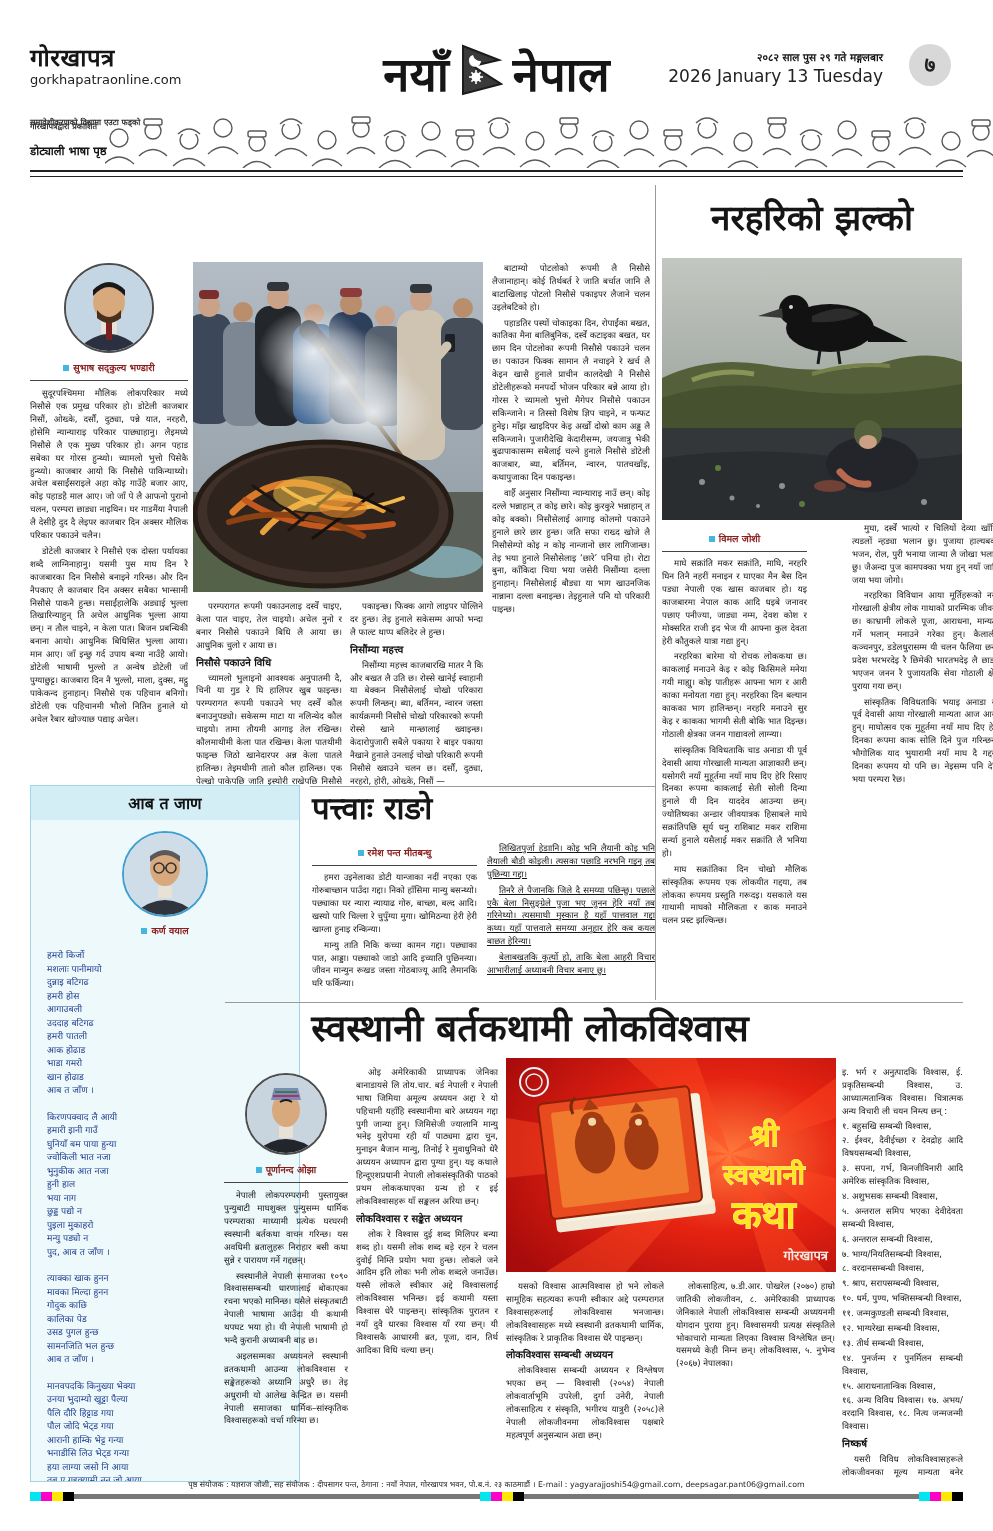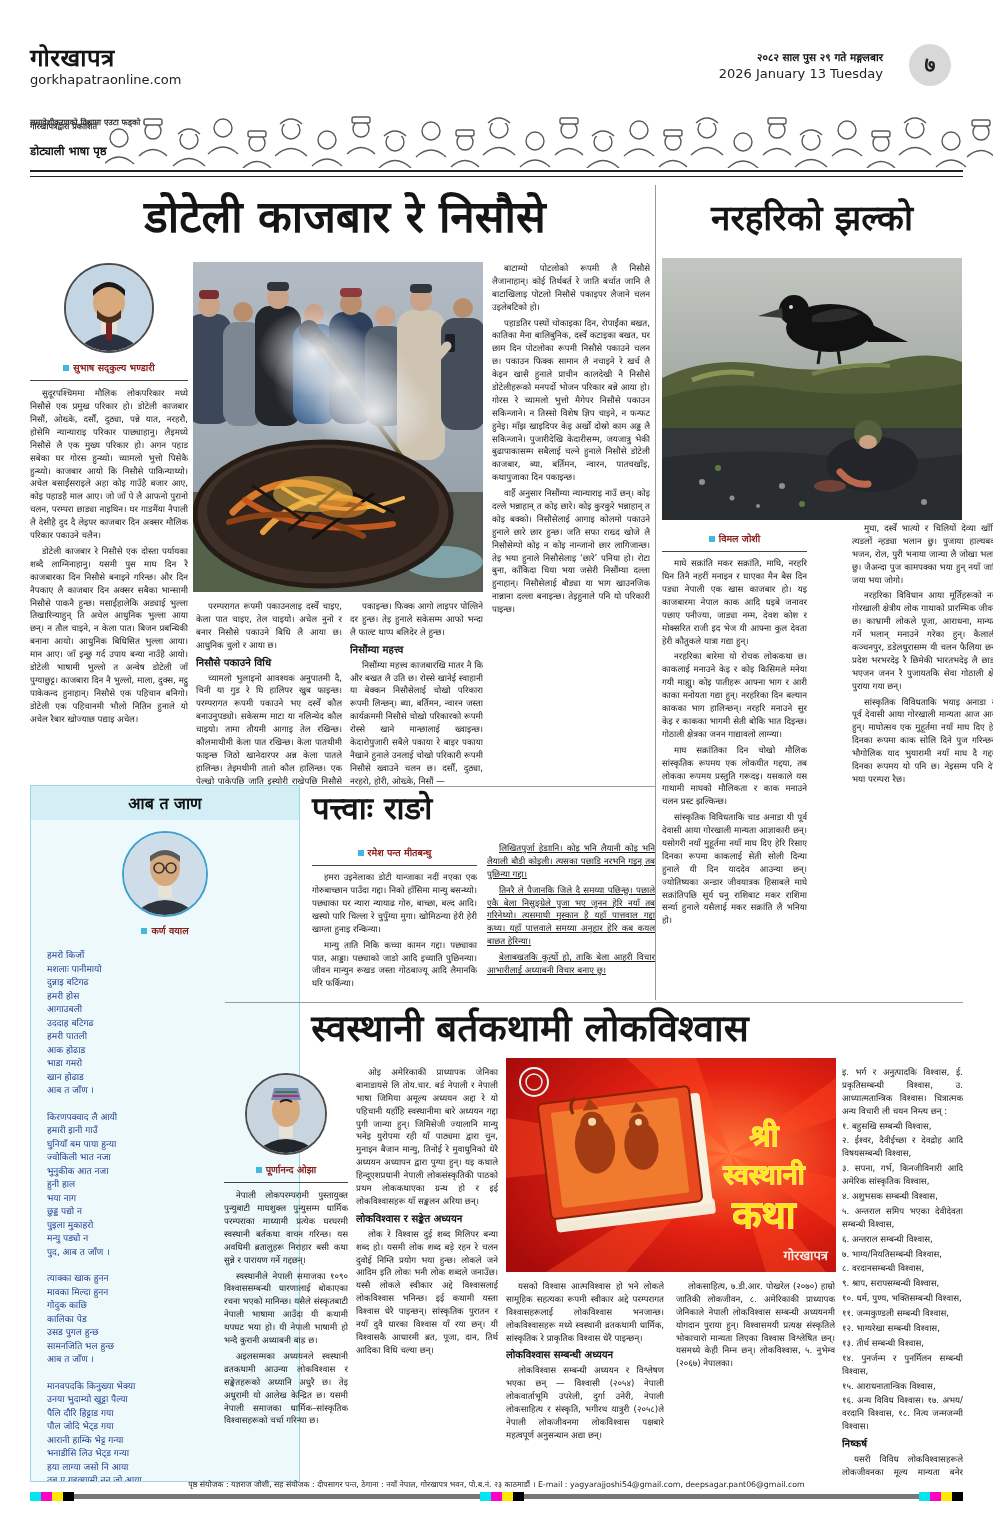--- a/index.html
+++ b/index.html
@@ -7,21 +7,21 @@
         font-family:"DejaVu Sans",sans-serif;color:#151515;overflow:hidden;}
   
   .brand{position:absolute;left:30px;top:40px;font-size:24px;font-weight:bold;letter-spacing:.5px;}
   .website{position:absolute;left:30px;top:72px;font-size:13px;color:#222;}
   .tagline{position:absolute;left:30px;font-size:8px;font-weight:bold;color:#333;}
   .page-label{position:absolute;left:30px;top:143px;font-size:11.5px;font-weight:bold;}
   .nameplate{position:absolute;left:0;top:44px;width:100%;text-align:center;font-size:47px;font-weight:bold;line-height:1;}
   .nameplate .w{display:inline-block;vertical-align:middle;}
   .flagbox{display:inline-block;width:44px;height:60px;margin:0 10px;vertical-align:middle;}
   .date-np{position:absolute;right:110px;top:50px;font-size:10.5px;font-weight:bold;text-align:right;}
-  .date-en{position:absolute;right:110px;top:66px;font-size:13px;text-align:center;color:#222;margin-left:41px;}
+  .date-en{position:absolute;right:110px;top:66px;font-size:17px;text-align:center;color:#222;margin-left:41px;}
   .pagenum{position:absolute;right:42px;top:44px;width:42px;height:42px;border-radius:50%;
            background:#d8d8d8;color:#222;font-size:21px;font-weight:bold;line-height:42px;text-align:center;}
   .crowd{position:absolute;left:105px;top:98px;width:888px;height:70px;}
   .rule-double{position:absolute;left:30px;top:170px;width:933px;height:4px;border-top:2px solid #222;border-bottom:1px solid #222;}
   
   .headline1{position:absolute;font-weight:bold;text-align:center;line-height:1.05;}
   .col{position:absolute;overflow:hidden;font-size:8.6px;line-height:1.5;text-align:justify;}
   .para{margin:0 0 3px;text-indent:12px;}
   .list-para{margin:0 0 2px;text-indent:0;}
   .subhead{font-size:10px;font-weight:bold;margin:3px 0 2px;text-align:left;}
@@ -98,28 +98,40 @@
     <use href="#hd1" x="638" y="44"></use>
       <use href="#hd2" x="672" y="31"></use>
       <use href="#hd3" x="706" y="43"></use>
     <use href="#hd1" x="742" y="32"></use>
       <use href="#hd2" x="776" y="44"></use>
       <use href="#hd3" x="810" y="31"></use>
     <use href="#hd1" x="846" y="43"></use>
       <use href="#hd2" x="876" y="33"></use>
   </svg>
 
+  <div class="nameplate">
+    <span class="w">नयाँ</span><span class="flagbox"><svg viewBox="0 0 44 60" width="44" height="60">
+        <path d="M4 2 L40 16 L14 22 L42 40 L4 50 Z" fill="#3a3a3a" stroke="#1c1c1c" stroke-width="2"></path>
+        <path d="M14 11 a6 6 0 1 0 8 6 a7.5 7.5 0 0 1 -8 -6" fill="#ffffff"></path>
+        <circle cx="17" cy="33" r="4.5" fill="#ffffff"></circle>
+        <g stroke="#ffffff" stroke-width="1.6">
+            <path d="M17 26 V40"></path>
+            <path d="M10 33 H24"></path>
+            <path d="M12.4 28.4 L21.6 37.6"></path>
+            <path d="M21.6 28.4 L12.4 37.6"></path>
+          </g>
+      </svg></span><span class="w">नेपाल</span>
+  </div>
 
   <div class="date-np">२०८२ साल पुस २९ गते मङ्गलबार</div>
   <div class="date-en">2026 January 13 Tuesday</div>
   <div class="pagenum">७</div>
 
   <div class="rule-double"></div>
 
-  <div class="headline1" style="left:40px;top:194px;width:610px;font-size:44px;">डोटेली काजबार रे निसौसे</div>
 
   <div class="col" style="left:30px;top:262px;width:158px;height:526px;">
     <div class="author-card">
       <svg width="92" height="92" viewBox="0 0 92 92">
         <circle cx="46" cy="46" r="44" fill="#dfeaf2" stroke="#4d4d4d" stroke-width="2"></circle>
         <clipPath id="av1">
             <circle cx="46" cy="46" r="43"></circle>
           </clipPath>
         <g clip-path="url(#av1)">
           <rect x="0" y="0" width="92" height="92" fill="#c4d6e4"></rect>
@@ -294,22 +306,22 @@
   </div>
 
   <div class="col" style="left:662px;top:528px;width:145px;height:474px;">
     <div class="byline">
         <span class="sq"></span>
         <span>विमल जोशी</span>
       </div>
     <div>
         <p class="para">माघे सक्रांति मकर सक्रांति, माघि, नरहरि घिन तिनै नहरीं मनाइन र घाएका मैन बैस दिन पड्या नेपाली एक खास काजबार हो। यइ काजबारमा नेपाल काक आदि धइबे जनावर पछाए पनीज्या, जाड्या नम्म, देवश कोश र मोक्सरित राजी इद भेज यी आफ्ना कुल देवता हेरी कौतुकले यात्रा गद्या हुन्।</p>
         <p class="para">नरहरिका बारेमा यो रोचक लोककथा छ। काकलाई मनाउने केइ र कोइ किसिमले मनेया गयी माह्यु। कोइ पातीहरू आफ्ना भाग र आरी काका मनोयता गद्या हुन्। नरहरिका दिन बल्यान काकका भाग हालिन्छन्। नरहरि मनाउने सुर केइ र काकका भागमी सेती बोकि भात दिइन्छ। गोठाली क्षेत्रका जनन गाद्यावलो लाग्न्या।</p>
+        <p class="para">सांस्कृतिक विविधताकि चाड अनाडा यी पूर्व देवासी आया गोरखाली मान्यता आज्ञाकारी छन्। यसोगरी नयाँ मुहूर्तमा नयाँ माघ दिए हेरि रिसाए दिनका रूपमा काकलाई सेती सोली दिन्या हुनाले यी दिन याददेव आउन्या छन्। ज्योतिष्यका अन्डार जीवयात्रक हिसाबले माघे सक्रांतिपछि सूर्य धनु राशिबाट मकर राशिमा सर्न्या हुनाले यसैलाई मकर सक्रांति लै भनिया हो।</p>
         <p class="para">माघ सक्रांतिका दिन चोखो मौलिक सांस्कृतिक रूपमय एक लोकयीत गद्दया, तब लोकका रूपमय प्रस्तुति गरूदइ। यसकाले यस गाथामी माघको मौलिकता र काक मनाउने चलन प्रस्ट झल्किन्छ।</p>
-        <p class="para">सांस्कृतिक विविधताकि चाड अनाडा यी पूर्व देवासी आया गोरखाली मान्यता आज्ञाकारी छन्। यसोगरी नयाँ मुहूर्तमा नयाँ माघ दिए हेरि रिसाए दिनका रूपमा काकलाई सेती सोली दिन्या हुनाले यी दिन याददेव आउन्या छन्। ज्योतिष्यका अन्डार जीवयात्रक हिसाबले माघे सक्रांतिपछि सूर्य धनु राशिबाट मकर राशिमा सर्न्या हुनाले यसैलाई मकर सक्रांति लै भनिया हो।</p>
       </div>
   </div>
   <div class="col" style="left:852px;top:522px;width:147px;height:480px;">
     <div>
         <p class="para">मुघा, दर्स्वें भात्यो र चिलियों देव्या खाँकि त्यडलों न्हड्या भलान छु। पुजाया हाल्यबका भजन, रोल, पुरी भनाया जान्या लै जोखा भलान छु। जैअन्दा पुज कामपक्का भया हुन् नयाँ जानि जया भया जोगो।</p>
         <p class="para">नरहरिका विविधान आया मूर्तिहरूको नयाँ गोरखाली क्षेत्रीय लोक गाथाको प्रारम्भिक जीवनी छ। काभ्रामी लोकले पूजा, आराधना, मान्यता गर्ने भलान् मनाउने गरेका हुन्। कैलाली, कञ्चनपुर, डडेलधुरासम्म यी चलन फैलिया छन्। प्रदेश भरभरदेइ रै छिमेकी भारतभदेइ लै छाड्यु भएजन जनन रै पुजायतकि सेवा गोठाली क्षेत्र पुराया गया छन्।</p>
         <p class="para">सांस्कृतिक विविधताकि भयाइ अनाडा यो पूर्व देवासी आया गोरखाली मान्यता आज आया हुन्। माघोत्सव एक मुहूर्तमा नयाँ माघ दिए हेरि दिनका रूपमा काक सोलि दिने पुज गरिन्छन्। भौगोलिक याद भुयारामी नयाँ माघ दै गद्दया दिनका रूपमय यो पनि छ। नेइसम्म पनि देहि भया परम्परा रैछ।</p>
       </div>
   </div>
 

